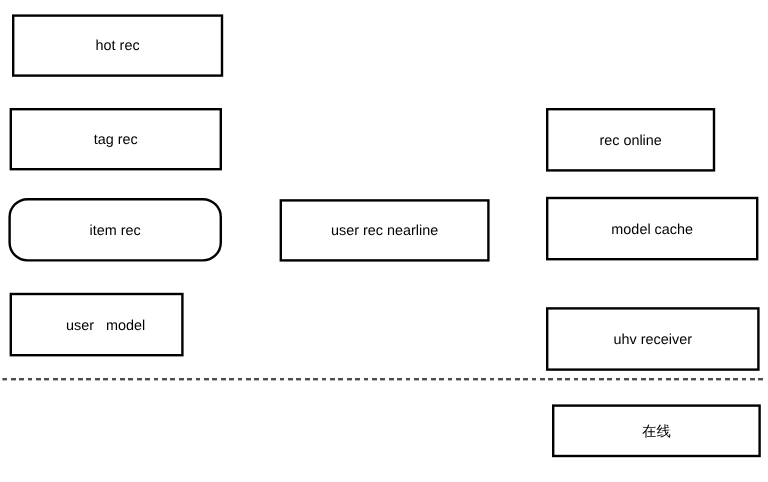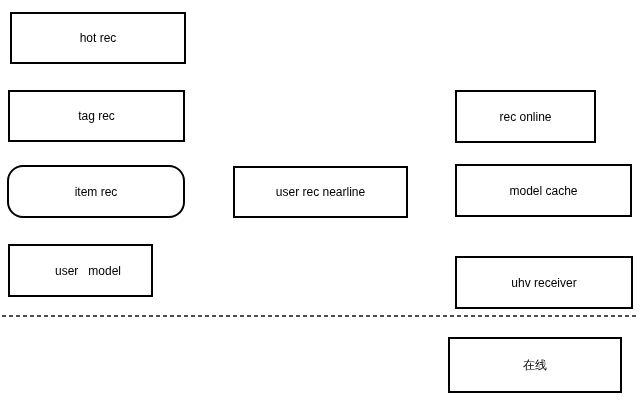--- a/index.html
+++ b/index.html
@@ -35,21 +35,21 @@
   .b-user-model   { left: 8px;   top: 244px; width: 145px; height: 53px; padding-left: 15px; }
   
   .b-user-rec-nearline { left: 233px; top: 166px; width: 175px; height: 52px; text-align: center; }
   
   .b-rec-online   { left: 455px; top: 90px;  width: 141px; height: 53px; }
   .b-item-cache   { left: 455px; top: 164px; width: 177px; height: 53px; }
   .b-uhv-receiver { left: 455px; top: 244px; width: 178px; height: 53px; margin-top: 12px; }
   
   .b-lane-offline  { left: 10px;  top: 338px; width: 175px; height: 53px; }
   .b-lane-nearline { left: 233px; top: 338px; width: 175px; height: 54px; }
-  .b-lane-online   { left: 448px; top: 337px; width: 174px; height: 56px; }
+  .b-lane-online   { left: 460px; top: 337px; width: 174px; height: 44px; }
   
   .divider {
     position: absolute;
     left: 2px;
     right: 2px;
     top: 315px;
     height: 2px;
     background: repeating-linear-gradient(90deg, #4d4d4d 0px, #4d4d4d 4px, transparent 4px, transparent 7px);
   }
 </style>

